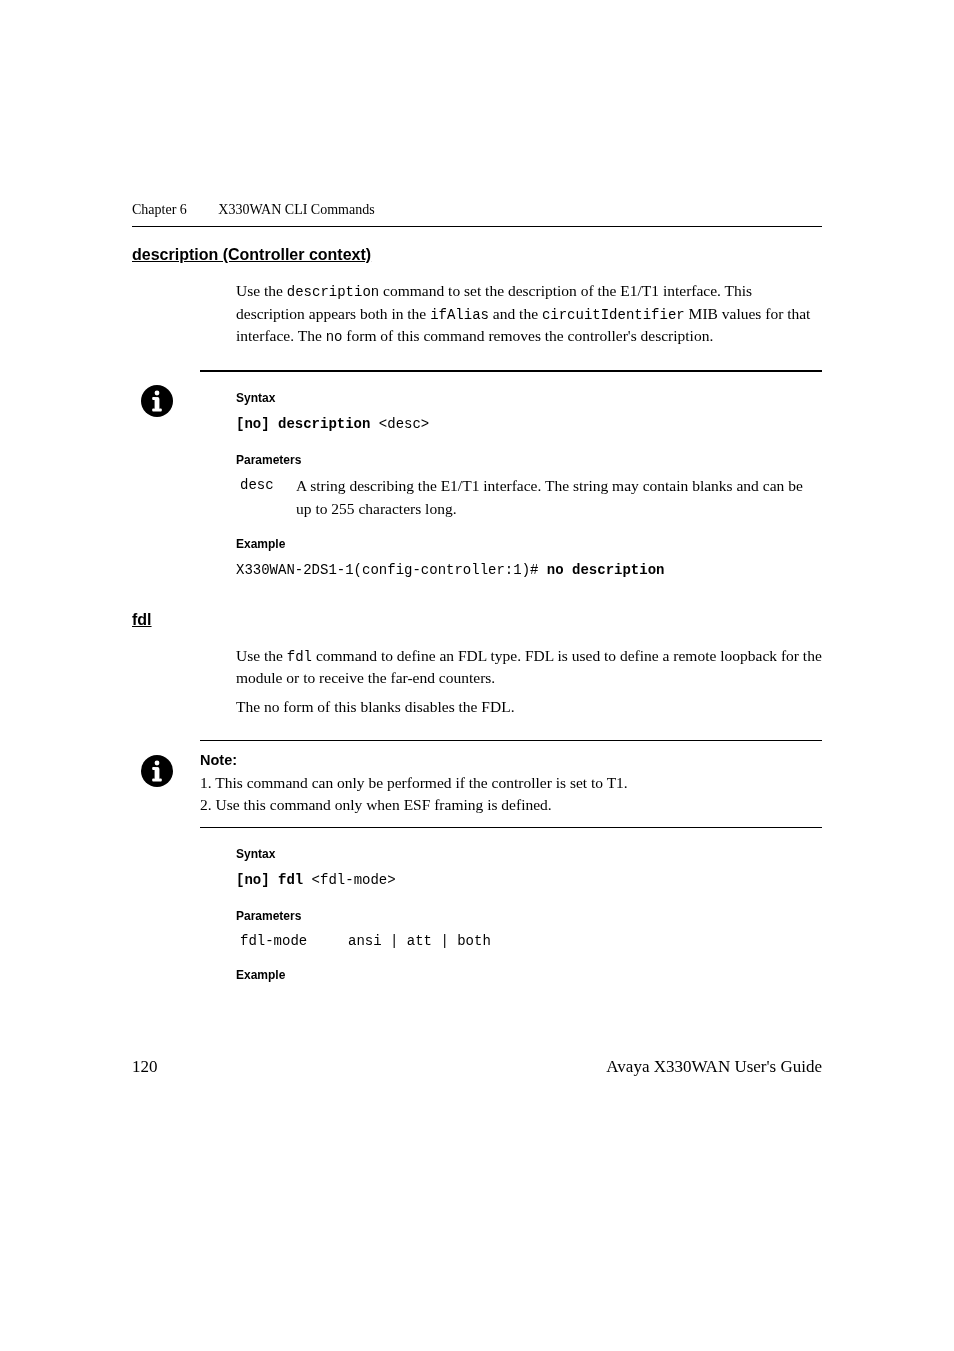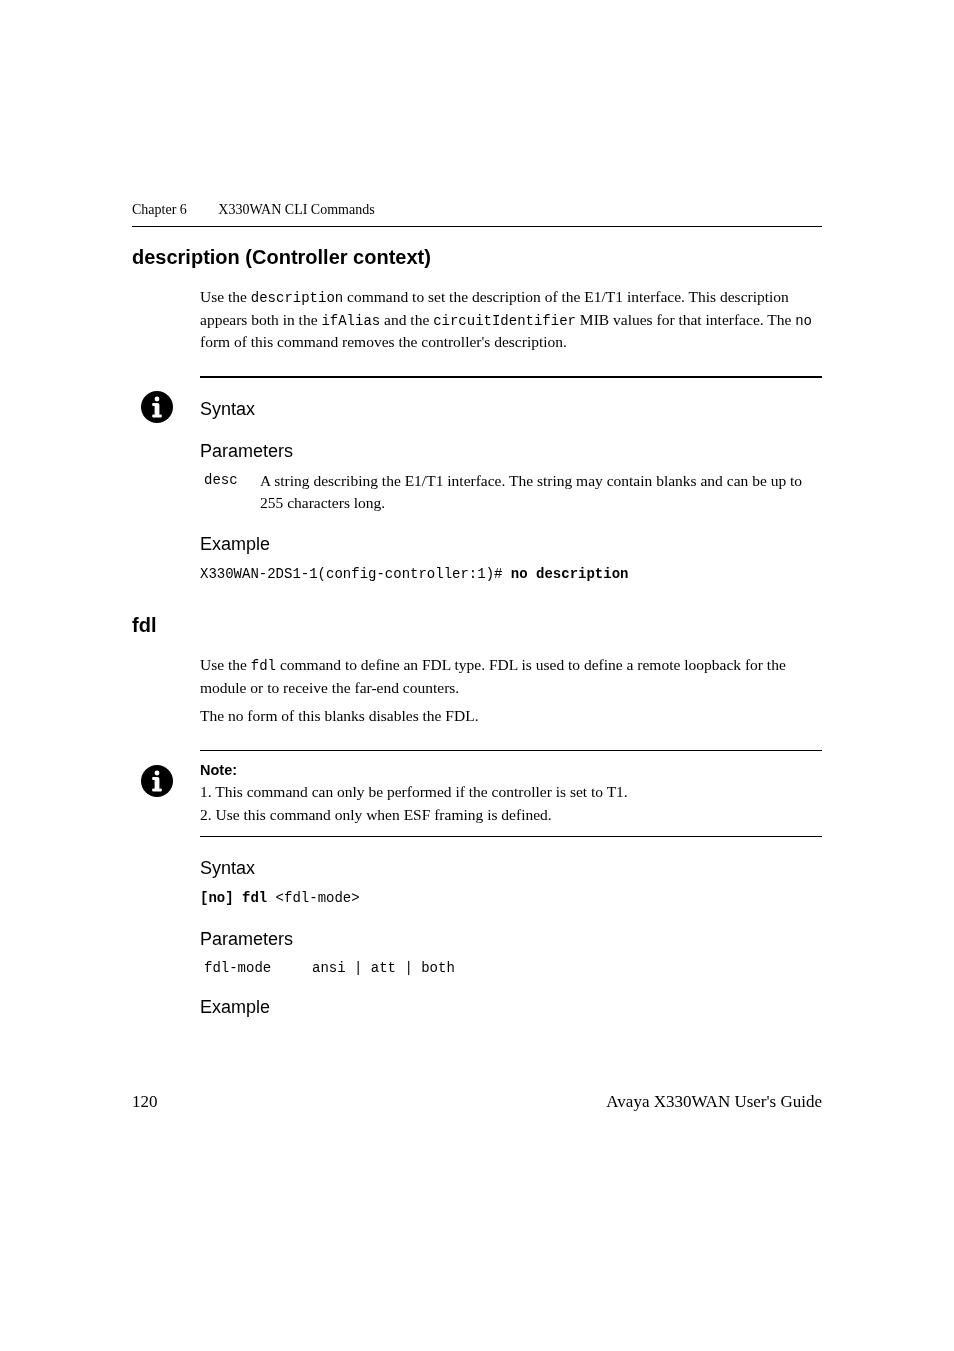--- a/index.html
+++ b/index.html
@@ -19,31 +19,32 @@
     font-size: 14px;
     margin-bottom: 6px;
     padding-left: 0;
   }
   .rh-chapter { display: inline-block; margin-right: 28px; }
   .rh-title   { display: inline-block; }
   .thick-rule { border: 0; border-top: 1.5px solid #000; margin: 0 0 16px 0; }
   .section-title {
     font-family: Arial, Helvetica, sans-serif;
     font-weight: 700;
-    font-size: 20px;
+    font-size: 16px;
     margin: 4px 0 14px 0;
+    text-decoration: underline;
   }
   .sub-title {
     font-family: Arial, Helvetica, sans-serif;
-    font-weight: 400;
-    font-size: 18px;
+    font-weight: 700;
+    font-size: 12px;
     margin: 16px 0 6px 0;
   }
   .body-indent {
-    margin-left: 68px;
+    margin-left: 104px;
   }
   .para { margin-bottom: 6px; }
   .para-block { margin-bottom: 14px; }
   code, .code {
     font-family: "Courier New", Courier, monospace;
     font-size: 14px;
   }
   .code-line {
     font-family: "Courier New", Courier, monospace;
     font-size: 14px;
@@ -124,20 +125,21 @@
         <rect x="12.2" y="13" width="4" height="3" rx="1" fill="#fff"></rect>
         <rect x="12.2" y="24.5" width="9.6" height="3" rx="1" fill="#fff"></rect>
       </svg>
     </span>
     <hr class="note-rule-top">
     <hr class="note-rule-bot">
   </div>
 
   <div class="body-indent">
     <div class="sub-title">Syntax</div>
+    <div class="code-line"><span class="code-bold">[no] description</span> &lt;desc&gt;</div>
 
     <div class="sub-title">Parameters</div>
     <div class="param-row">
       <div class="param-key">desc</div>
       <div class="param-desc">A string describing the E1/T1 interface. The string may contain blanks and can be up to 255 characters long.</div>
     </div>
 
     <div class="sub-title">Example</div>
     <div class="code-line">X330WAN-2DS1-1(config-controller:1)# <span class="code-bold">no description</span></div>
   </div>

